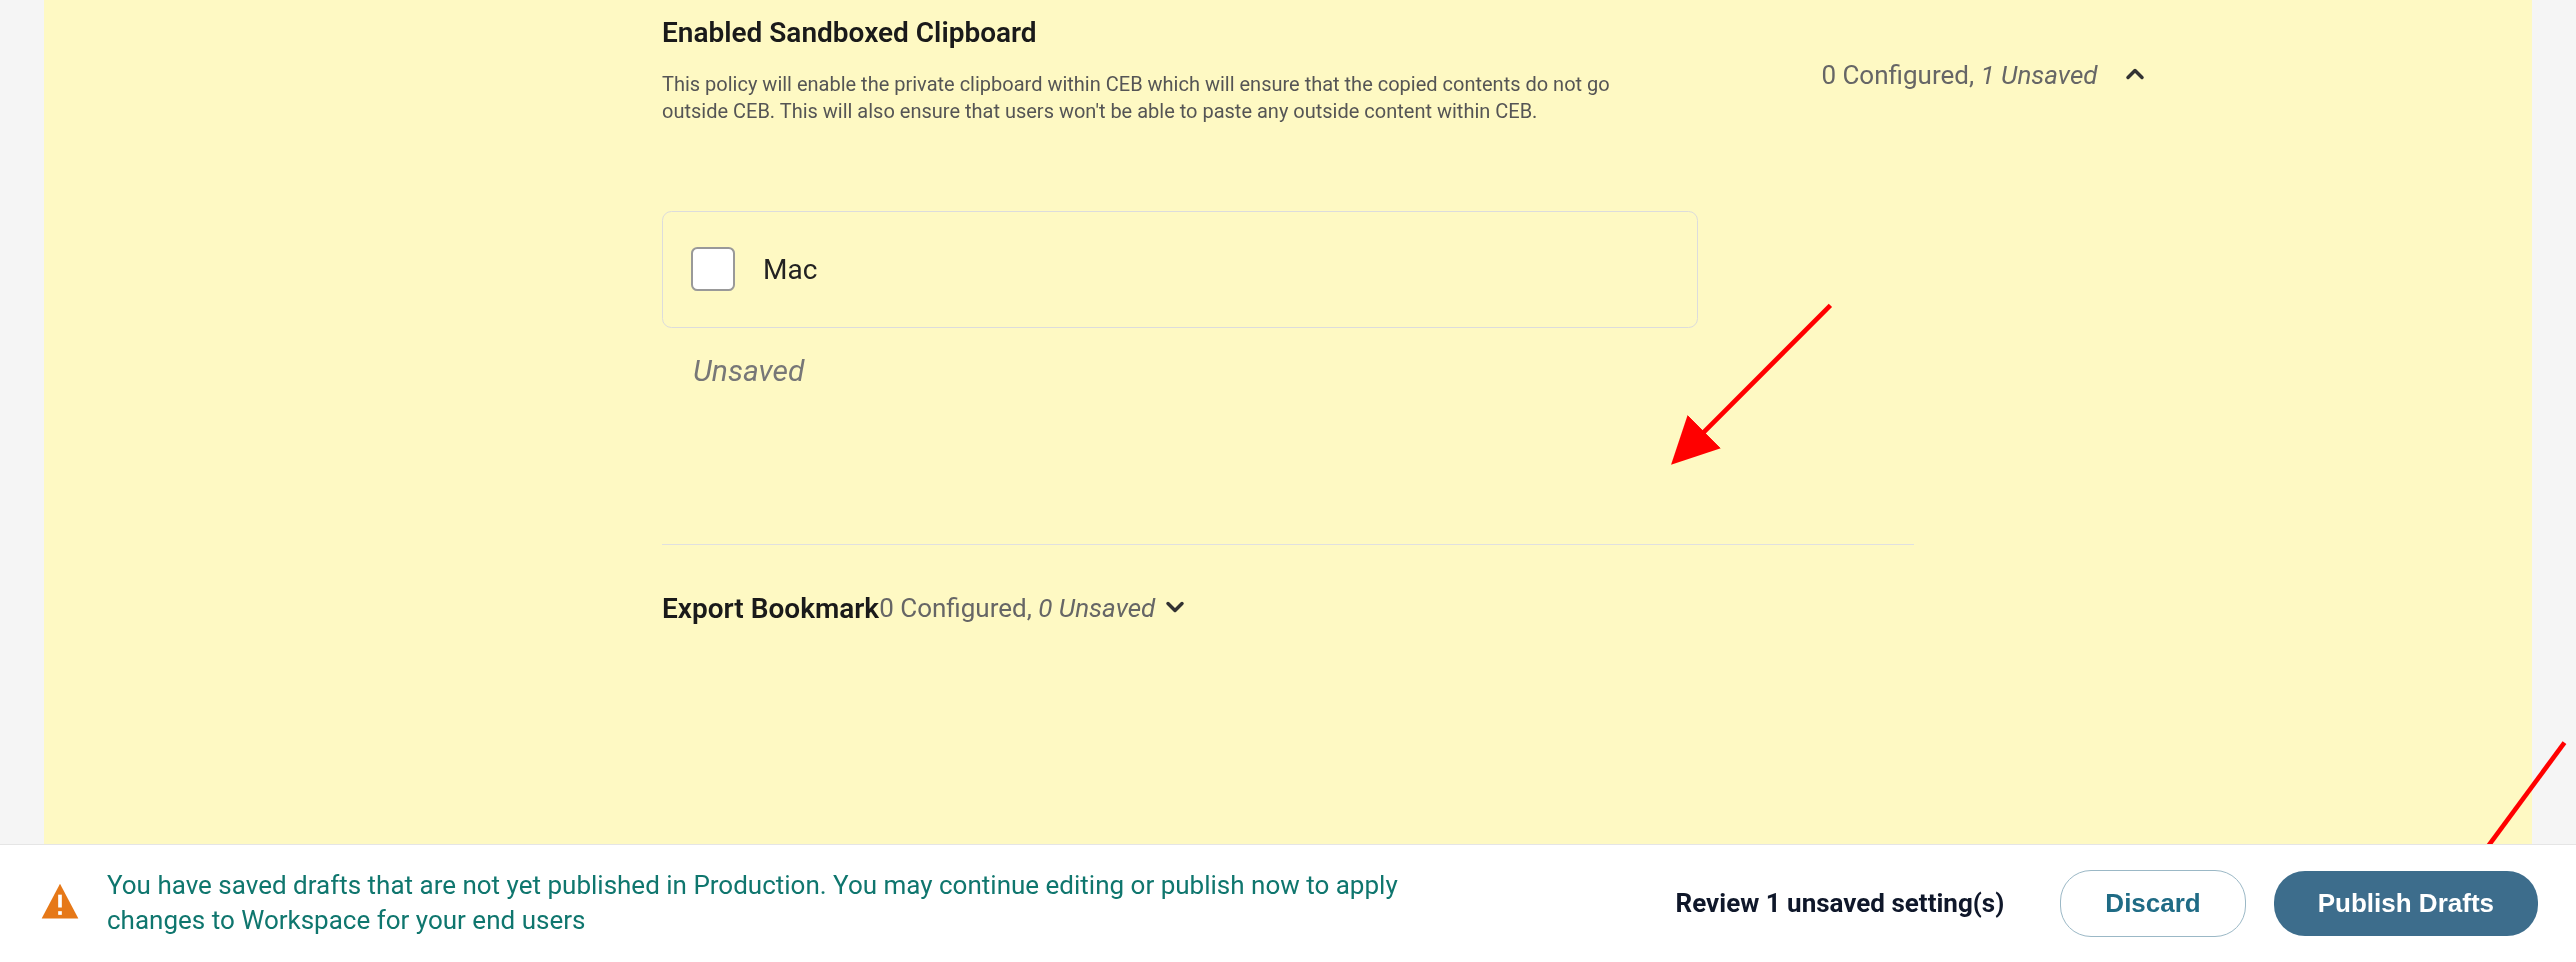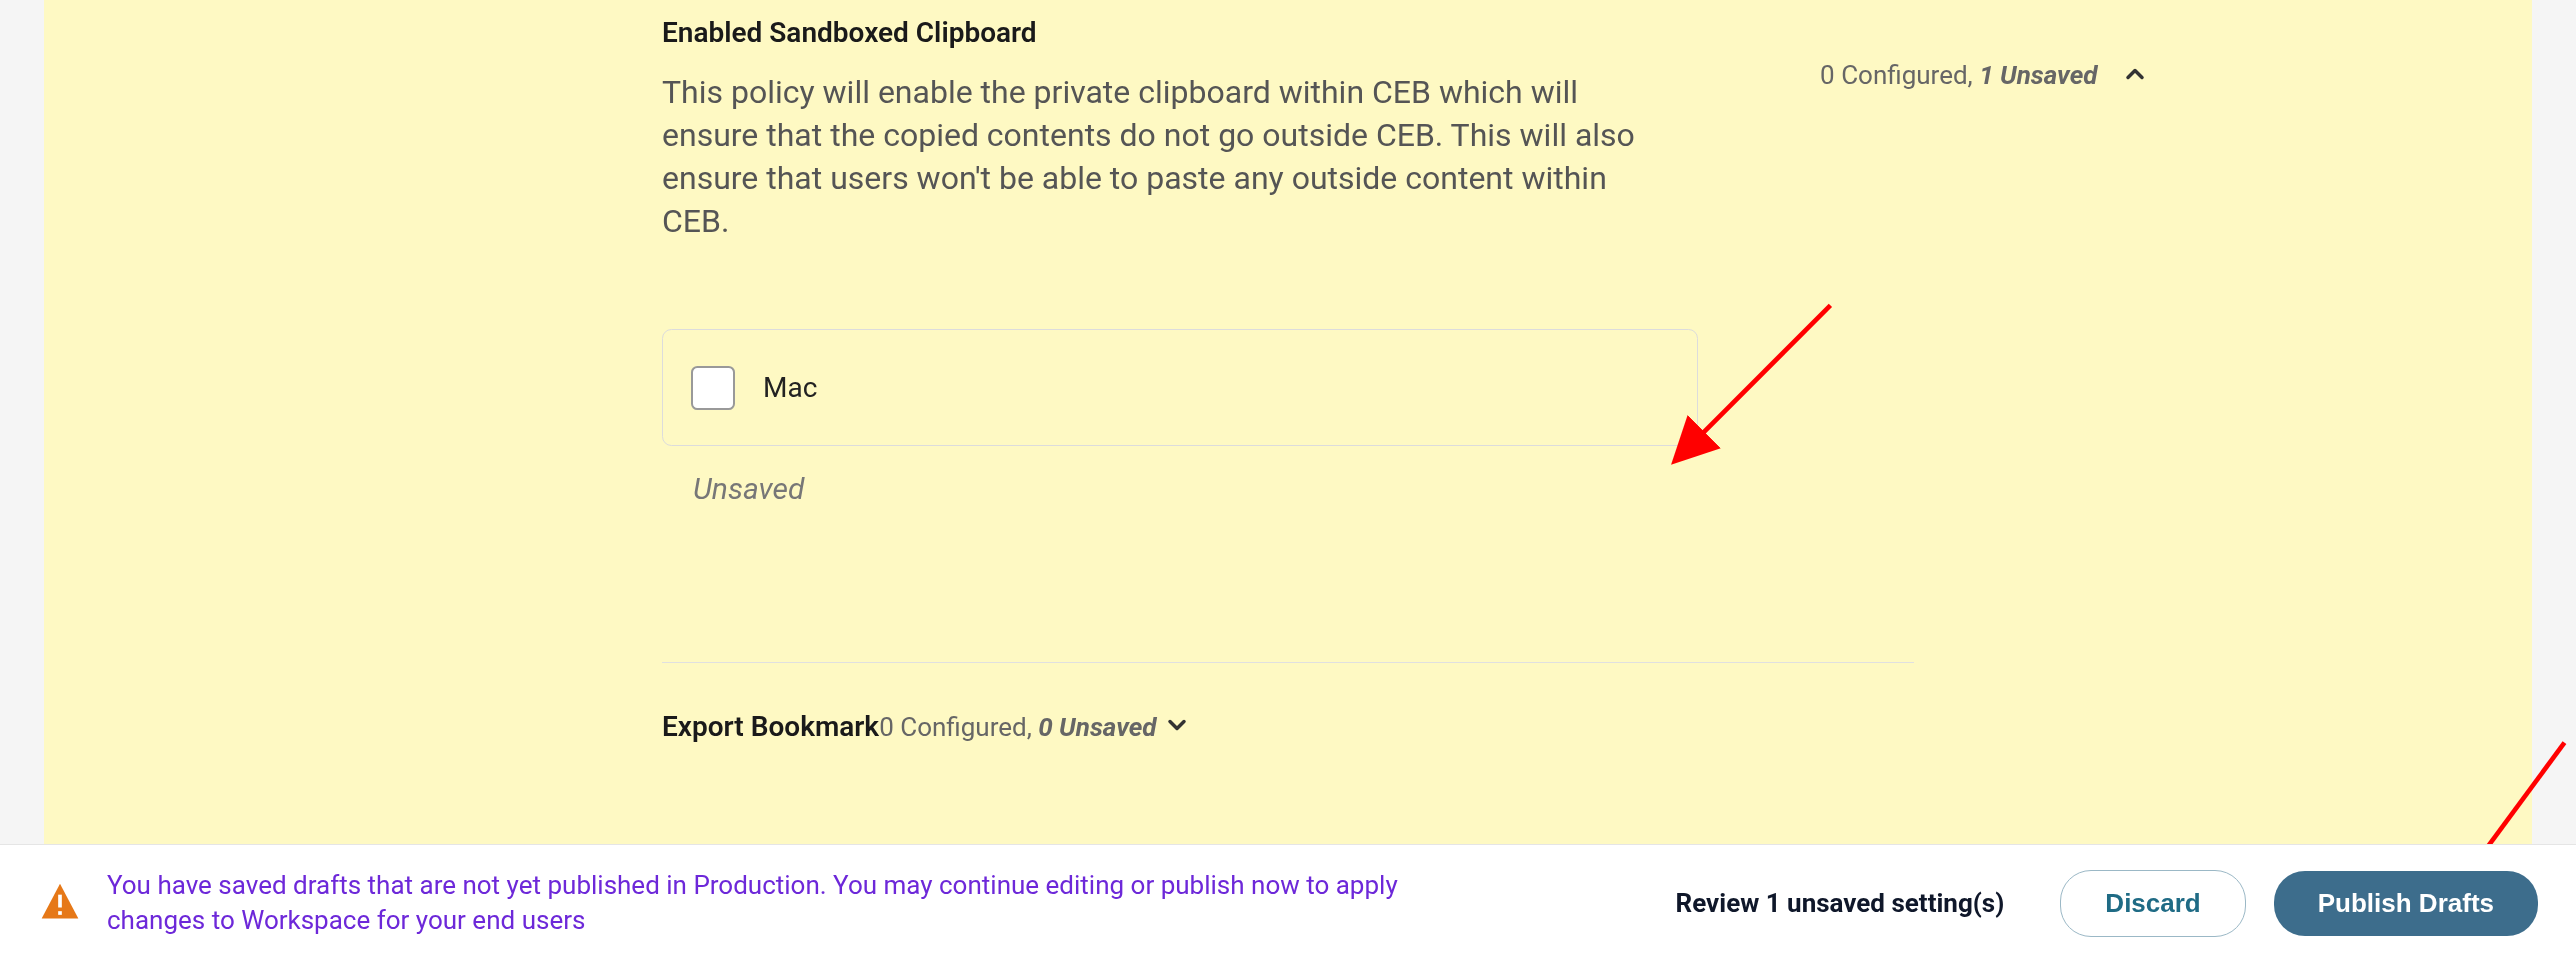--- a/index.html
+++ b/index.html
@@ -39,40 +39,39 @@
       flex: 1;
       max-width: 1017px;
     }
     .policy-title {
       font-size: 28px;
       font-weight: 600;
       color: #1a1a1a;
       margin-bottom: 22px;
     }
     .policy-description {
-      font-size: 32px;
+      font-size: 20px;
       color: #555;
       line-height: 1.35;
       max-width: 1017px;
     }
     .policy-header-right {
       display: flex;
       align-items: center;
       gap: 23.5px;
       margin-right: -235px;
       margin-top: 44px;
       white-space: nowrap;
     }
     .status-text {
       font-size: 26px;
       color: #666;
     }
     .status-text .italic {
       font-style: italic;
-      font-weight: bold;
     }
     .chevron-icon {
       width: 28px;
       height: 28px;
     }
 
     .option-cards {
       margin-top: 86px;
     }
     .option-card {
@@ -205,21 +204,21 @@
       align-items: center;
       gap: 25px;
     }
     .warning-icon {
       width: 44px;
       height: 44px;
       flex-shrink: 0;
     }
     .bottom-message {
       font-size: 26px;
-      color: #6d28d9;
+      color: #0f766e;
       line-height: 1.35;
       max-width: 1329px;
     }
     .bottom-right {
       display: flex;
       align-items: center;
       gap: 28px;
     }
     .link-review {
       font-size: 26px;

